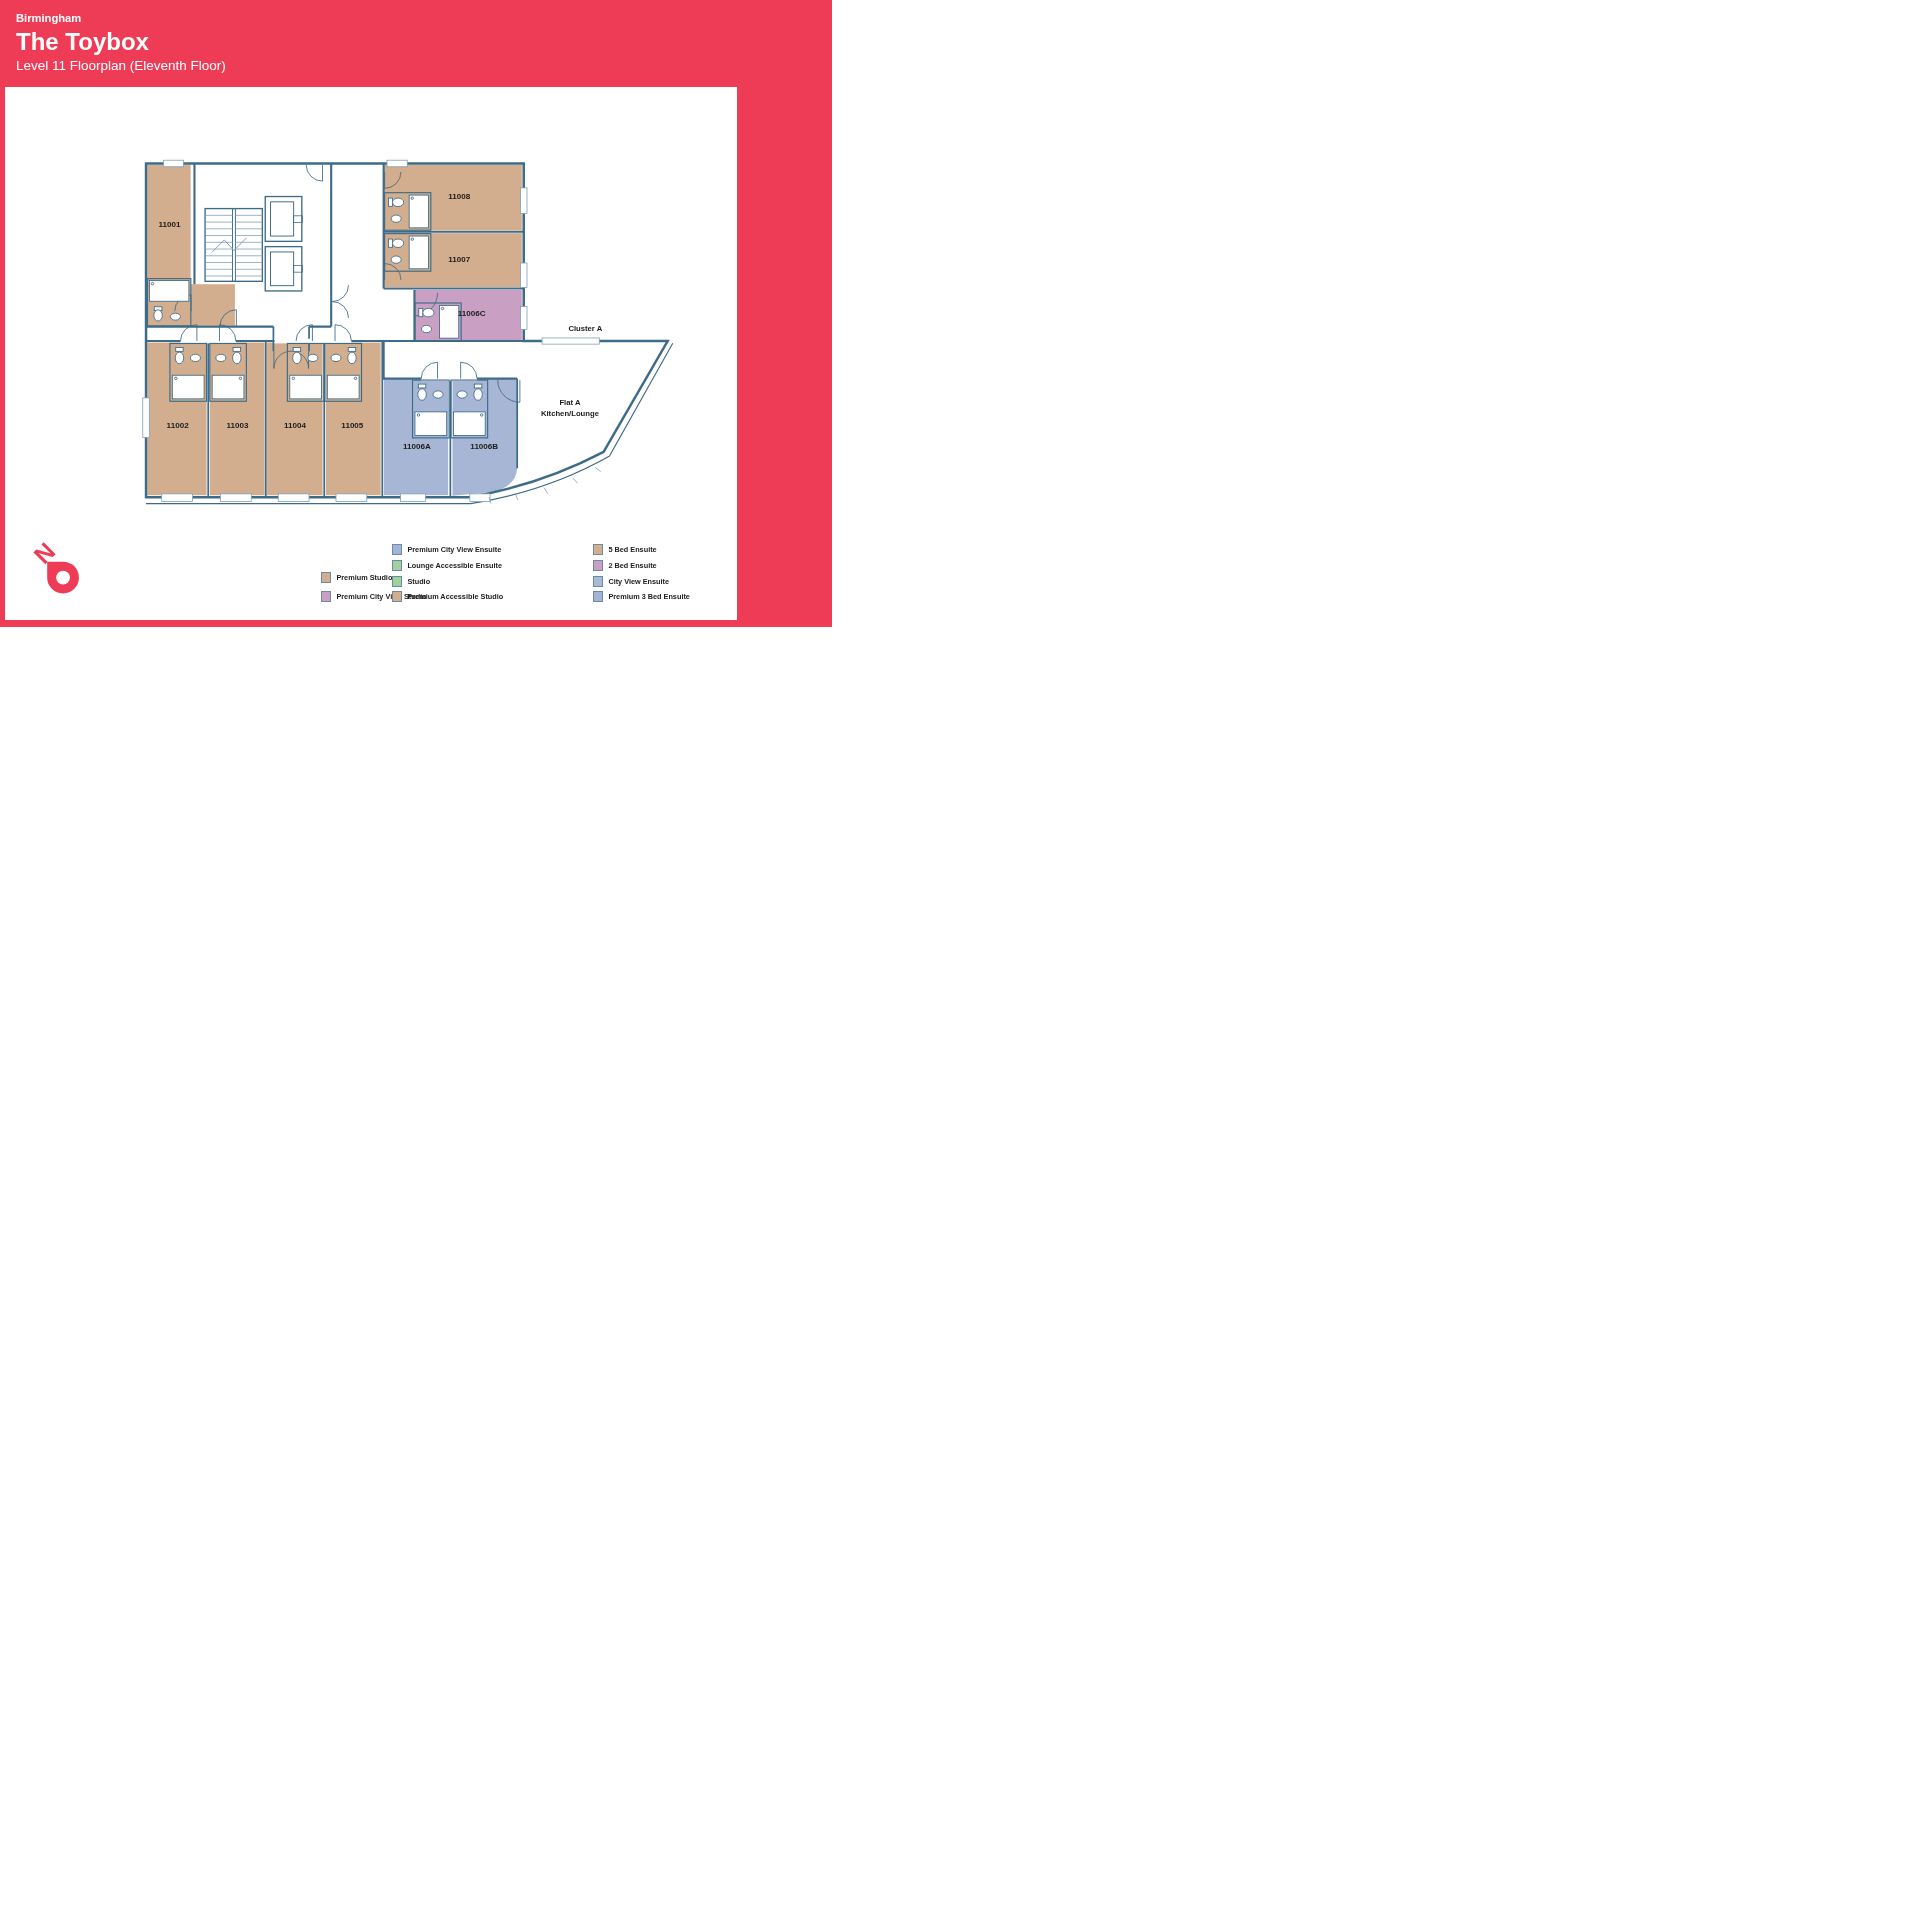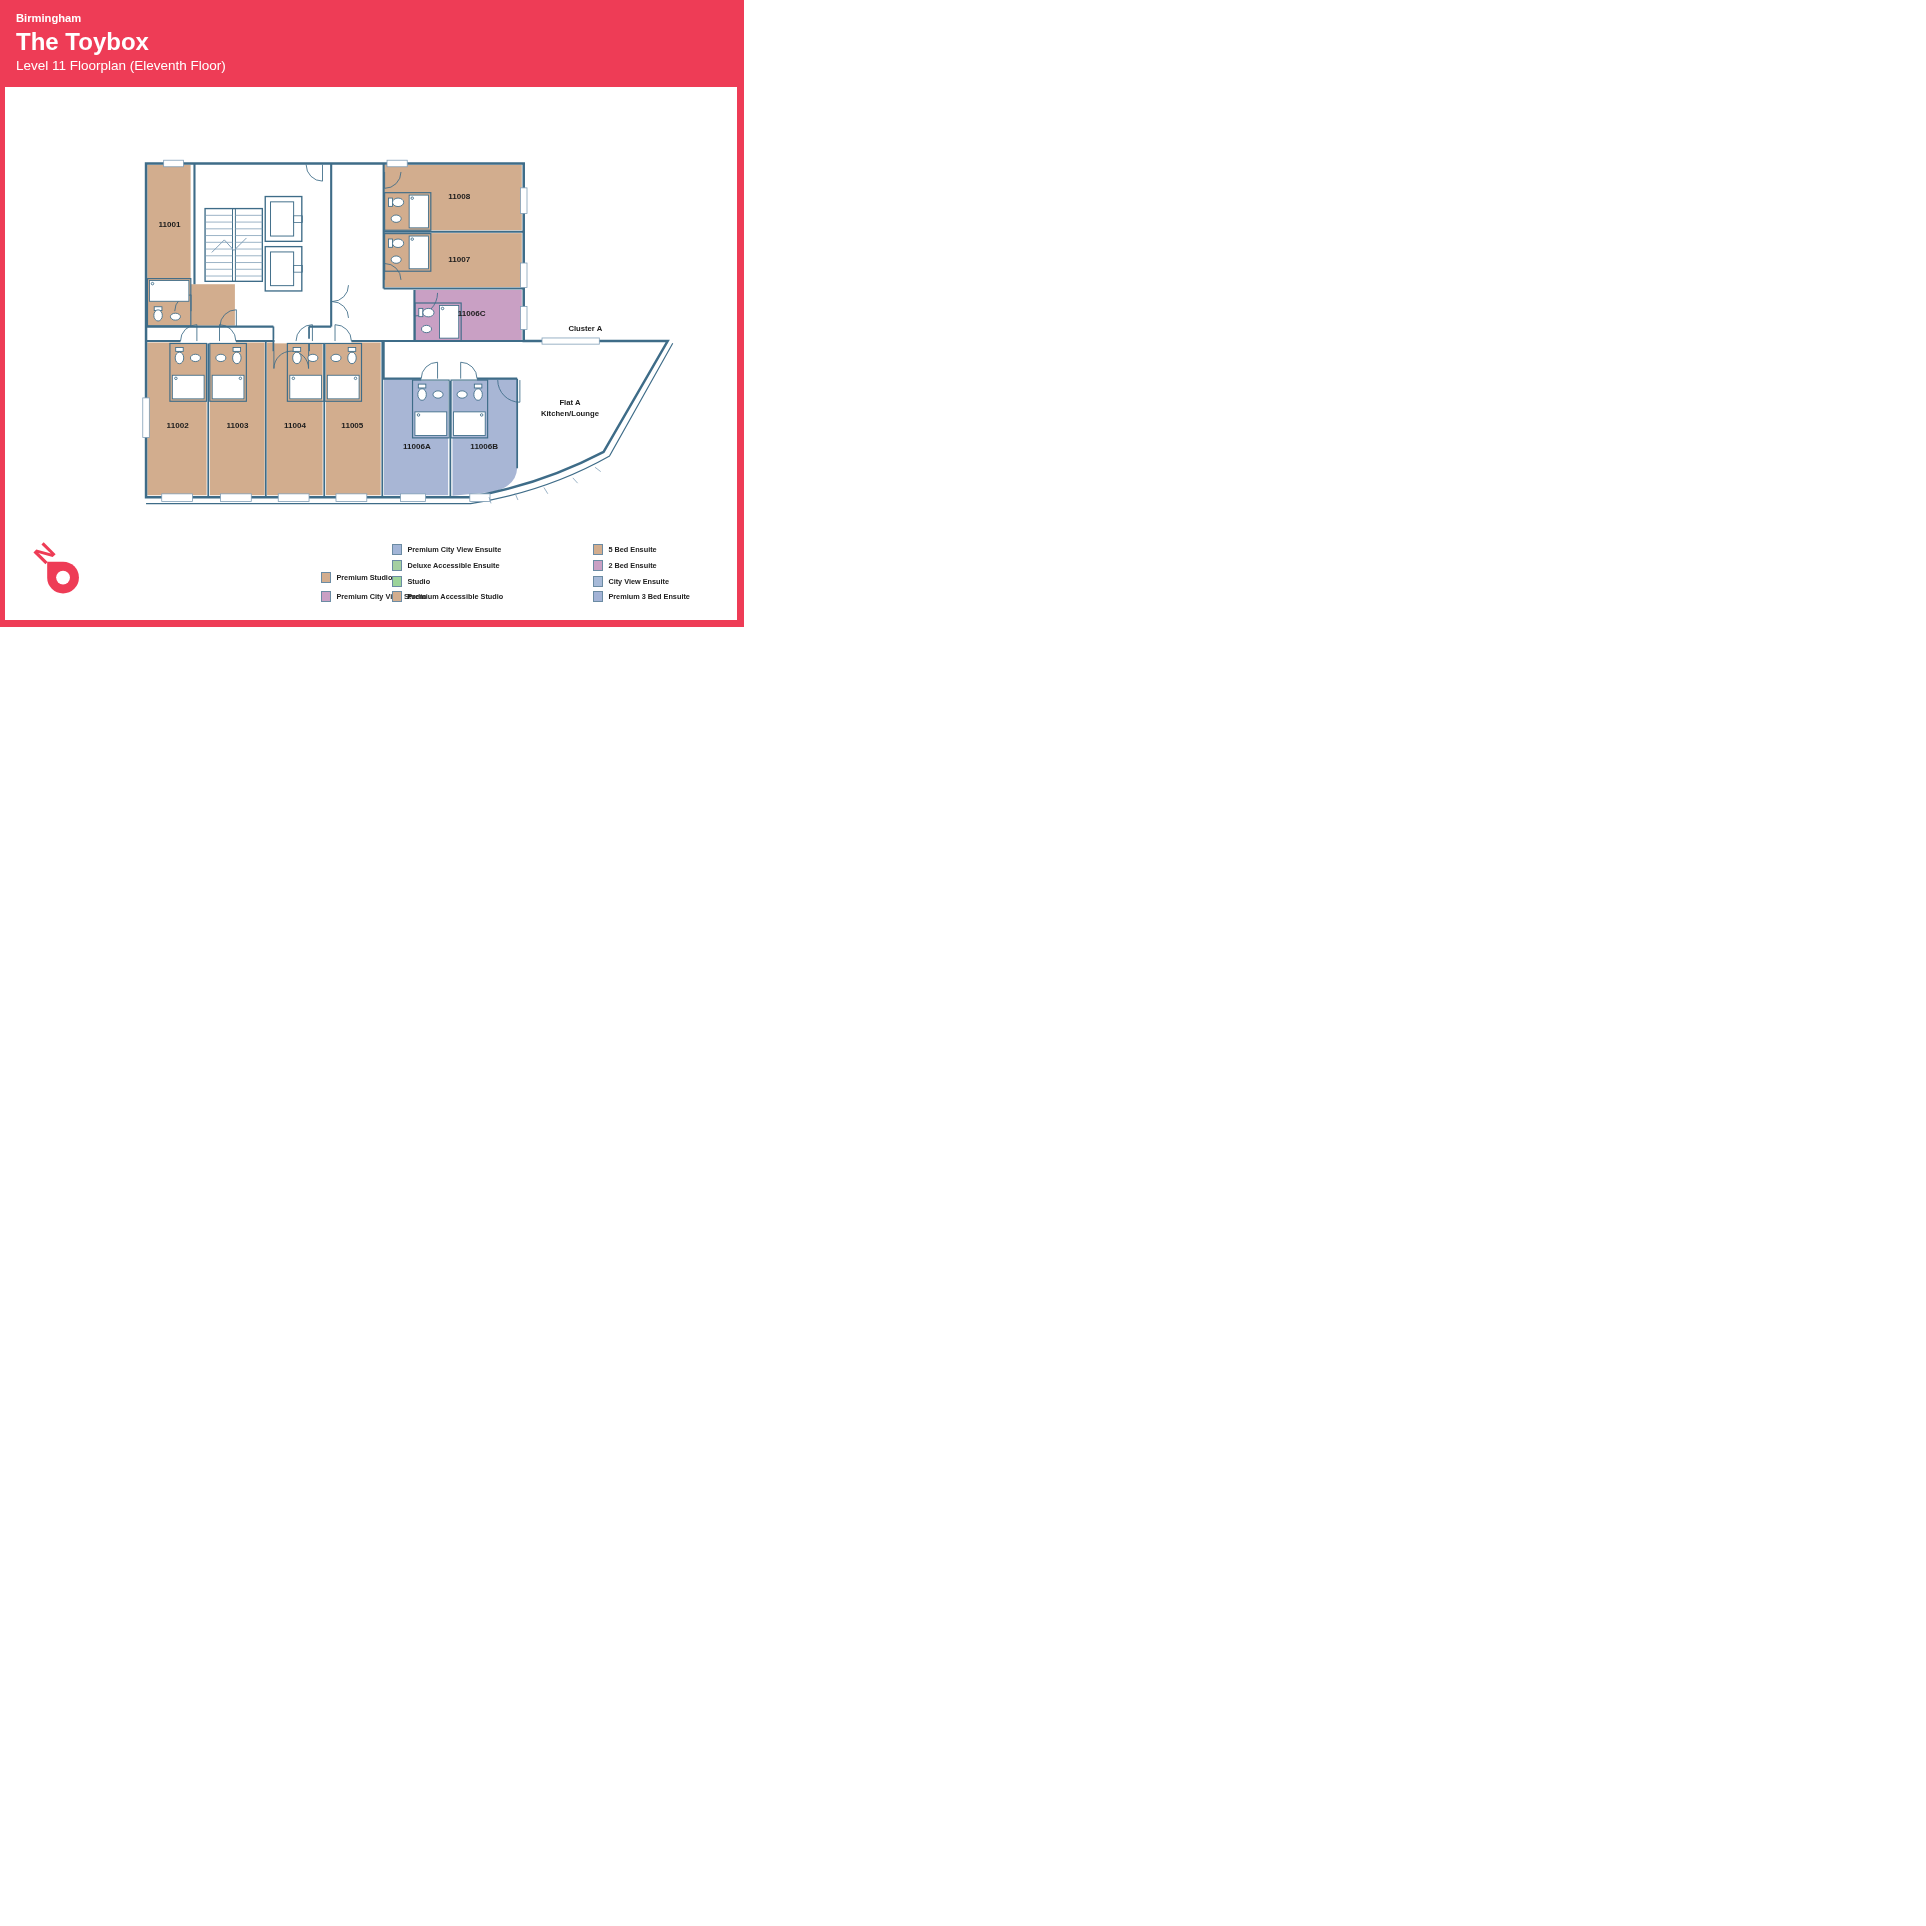--- a/index.html
+++ b/index.html
@@ -1,16 +1,16 @@
 <!DOCTYPE html>
 <html style="font-size:6.2px"><head>
 <meta charset="utf-8">
 <style>
   html,body{margin:0;padding:0;background:#fff;}
-  .page{position:relative;width:744px;height:627px;background:#ee3c56;overflow:hidden;
+  .page{position:relative;width:832px;height:627px;background:#ee3c56;overflow:hidden;
         font-family:"Liberation Sans","DejaVu Sans",sans-serif;}
   .content{position:absolute;left:5.4px;top:87px;width:732px;height:533px;background:#ffffff;}
   .hdr{position:absolute;left:16px;color:#fff;white-space:nowrap;}
   .hdr.city{top:11.6px;font-size:11.2px;font-weight:600;}
   .hdr.bldg{top:28px;font-size:24px;font-weight:700;}
   .hdr.sub{top:58px;font-size:13.5px;font-weight:400;}
   svg.plan{position:absolute;left:0;top:0;width:744px;height:627px;}
   .wall{fill:none;stroke:#3e6c88;}
   .lite{fill:none;stroke:#7d9cb5;}
   .win{fill:#ffffff;stroke:#7d9cb5;stroke-width:8;}
@@ -197,21 +197,21 @@
       <span class="sw" style="background-color: rgb(201, 160, 196);"></span>
       <span class="lb">Premium City View Studio</span>
     </div>
 
     <div class="legend-row" style="left:392px;top:544px;">
       <span class="sw" style="background-color: rgb(162, 181, 215);"></span>
       <span class="lb">Premium City View Ensuite</span>
     </div>
     <div class="legend-row" style="left:392px;top:560px;">
       <span class="sw" style="background-color: rgb(164, 207, 161);"></span>
-      <span class="lb">Deluxe Accessible Ensuite</span>
+      <span class="lb">Lounge Accessible Ensuite</span>
     </div>
     <div class="legend-row" style="left:392px;top:576px;">
       <span class="sw" style="background-color: rgb(156, 212, 154);"></span>
       <span class="lb">Studio</span>
     </div>
     <div class="legend-row" style="left:392px;top:591px;">
       <span class="sw" style="background-color: rgb(210, 173, 142);"></span>
       <span class="lb">Premium Accessible Studio</span>
     </div>
 

